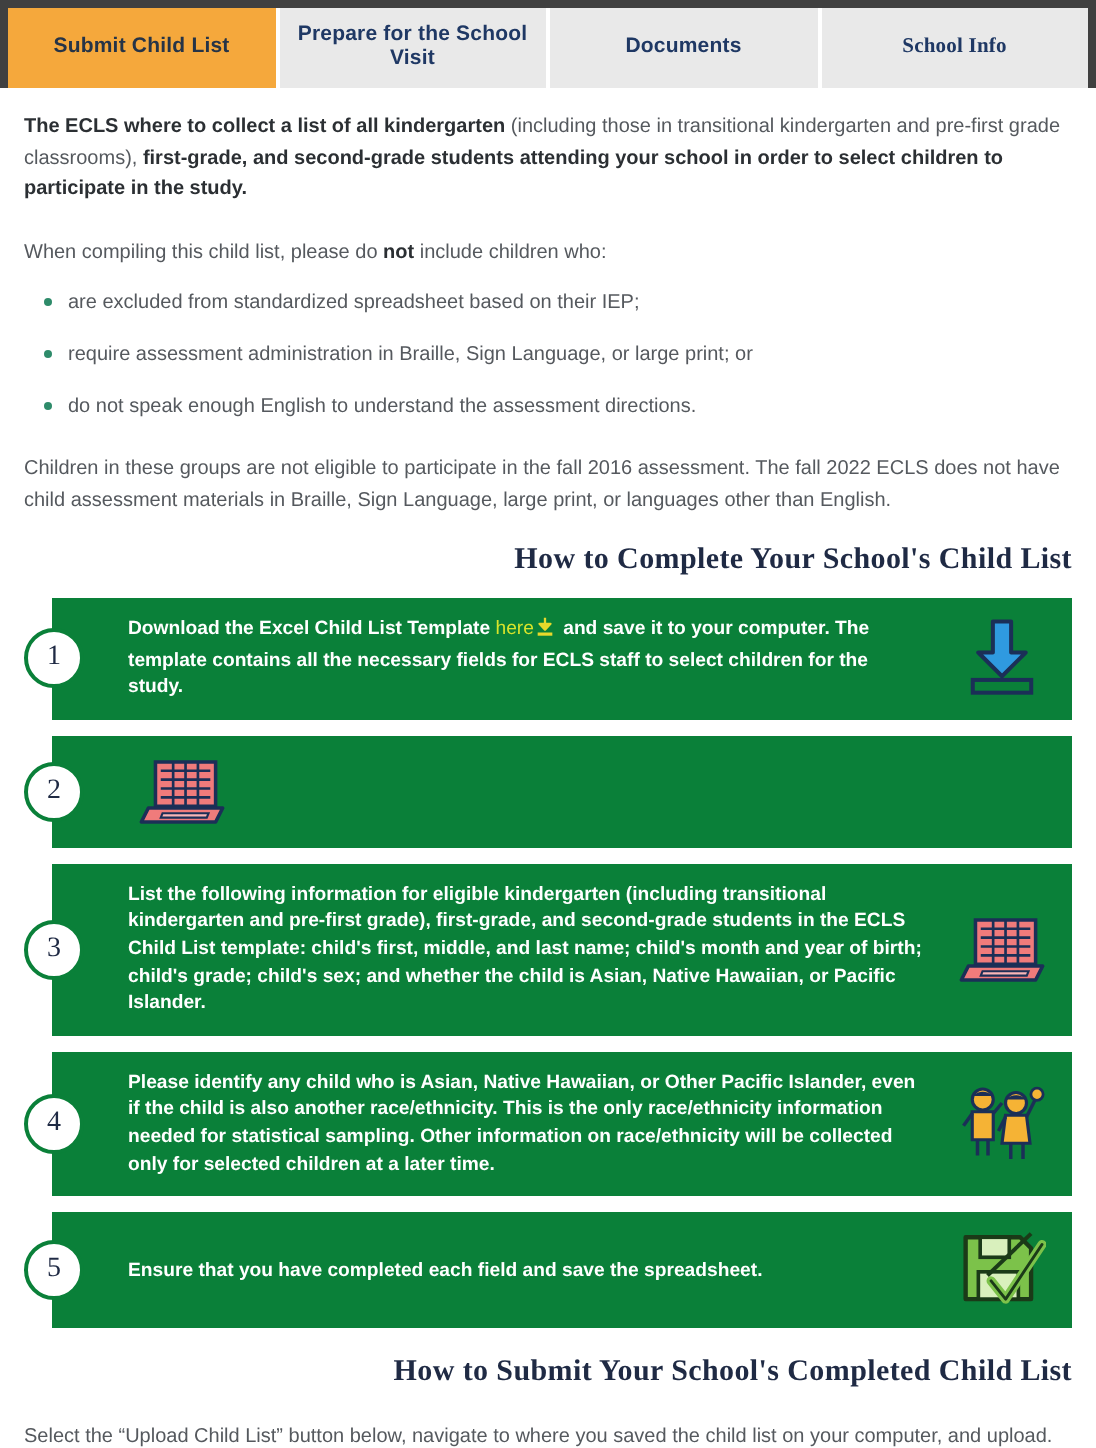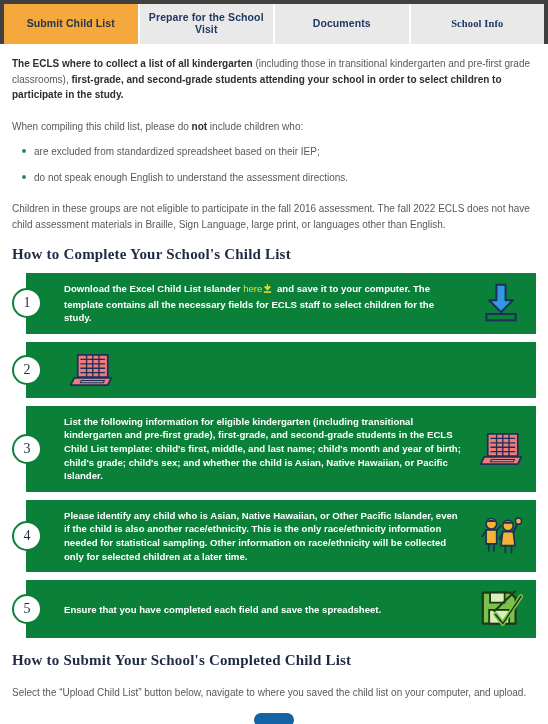--- a/index.html
+++ b/index.html
@@ -87,20 +87,21 @@
     background: #2e8b6a;
   }
 
   h2.section-head {
     font-family: "Liberation Serif", serif;
     font-size: 15px;
     font-weight: bold;
     color: #1f2a44;
     margin: 14px 0 10px 0;
     letter-spacing: .2px;
+    text-align: right;
   }
 
   
   .steps { margin: 0; }
   .step {
     position: relative;
     background: #0a8039;
     margin: 0 0 8px 0;
     min-height: 40px;
     display: flex;
@@ -190,33 +191,34 @@
   <p class="body-text intro">
     <span class="b">The ECLS where to collect a list of all kindergarten</span><span> (including those in transitional kindergarten and pre-first grade classrooms), </span><span class="b">first-grade, and second-grade students attending your school in order to select children to participate in the study.</span>
   </p>
 
   <p class="body-text">
     <span>When compiling this child list, please do </span><span class="b">not</span><span> include children who:</span>
   </p>
 
   <ul class="excl">
     <li>are excluded from standardized spreadsheet based on their IEP;</li>
+    <li>require assessment administration in Braille, Sign Language, or large print; or</li>
     <li>do not speak enough English to understand the assessment directions.</li>
   </ul>
 
   <p class="body-text">Children in these groups are not eligible to participate in the fall 2016 assessment. The fall 2022 ECLS does not have child assessment materials in Braille, Sign Language, large print, or languages other than English.</p>
 
   <h2 class="section-head">How to Complete Your School's Child List</h2>
 
   <div class="steps">
 
     <div class="step">
       <div class="badge">1</div>
       <div class="step-text">
-        <span>Download the Excel Child List Islander </span><span class="lnk">here</span><span class="inline-ic">
+        <span>Download the Excel Child List Template </span><span class="lnk">here</span><span class="inline-ic">
           <svg width="11" height="11" viewBox="0 0 24 24">
             <path d="M12 2 L12 13 M12 15 L6 8.5 L18 8.5 Z" fill="#e8d92b" stroke="#e8d92b" stroke-width="2.5" stroke-linejoin="round"></path>
             <rect x="4" y="18" width="16" height="3.5" fill="#e8d92b"></rect>
           </svg>
         </span><span> and save it to your computer. The template contains all the necessary fields for ECLS staff to select children for the study.</span>
       </div>
       <div class="step-icon">
         <svg width="44" height="42" viewBox="0 0 48 46">
           <path d="M19 3 L29 3 L29 20 L37 20 L24 33 L11 20 L19 20 Z" fill="#2f9ae0" stroke="#1b2f57" stroke-width="2.2" stroke-linejoin="round"></path>
           <rect x="8" y="35" width="32" height="7" fill="none" stroke="#1b2f57" stroke-width="2.2"></rect>

